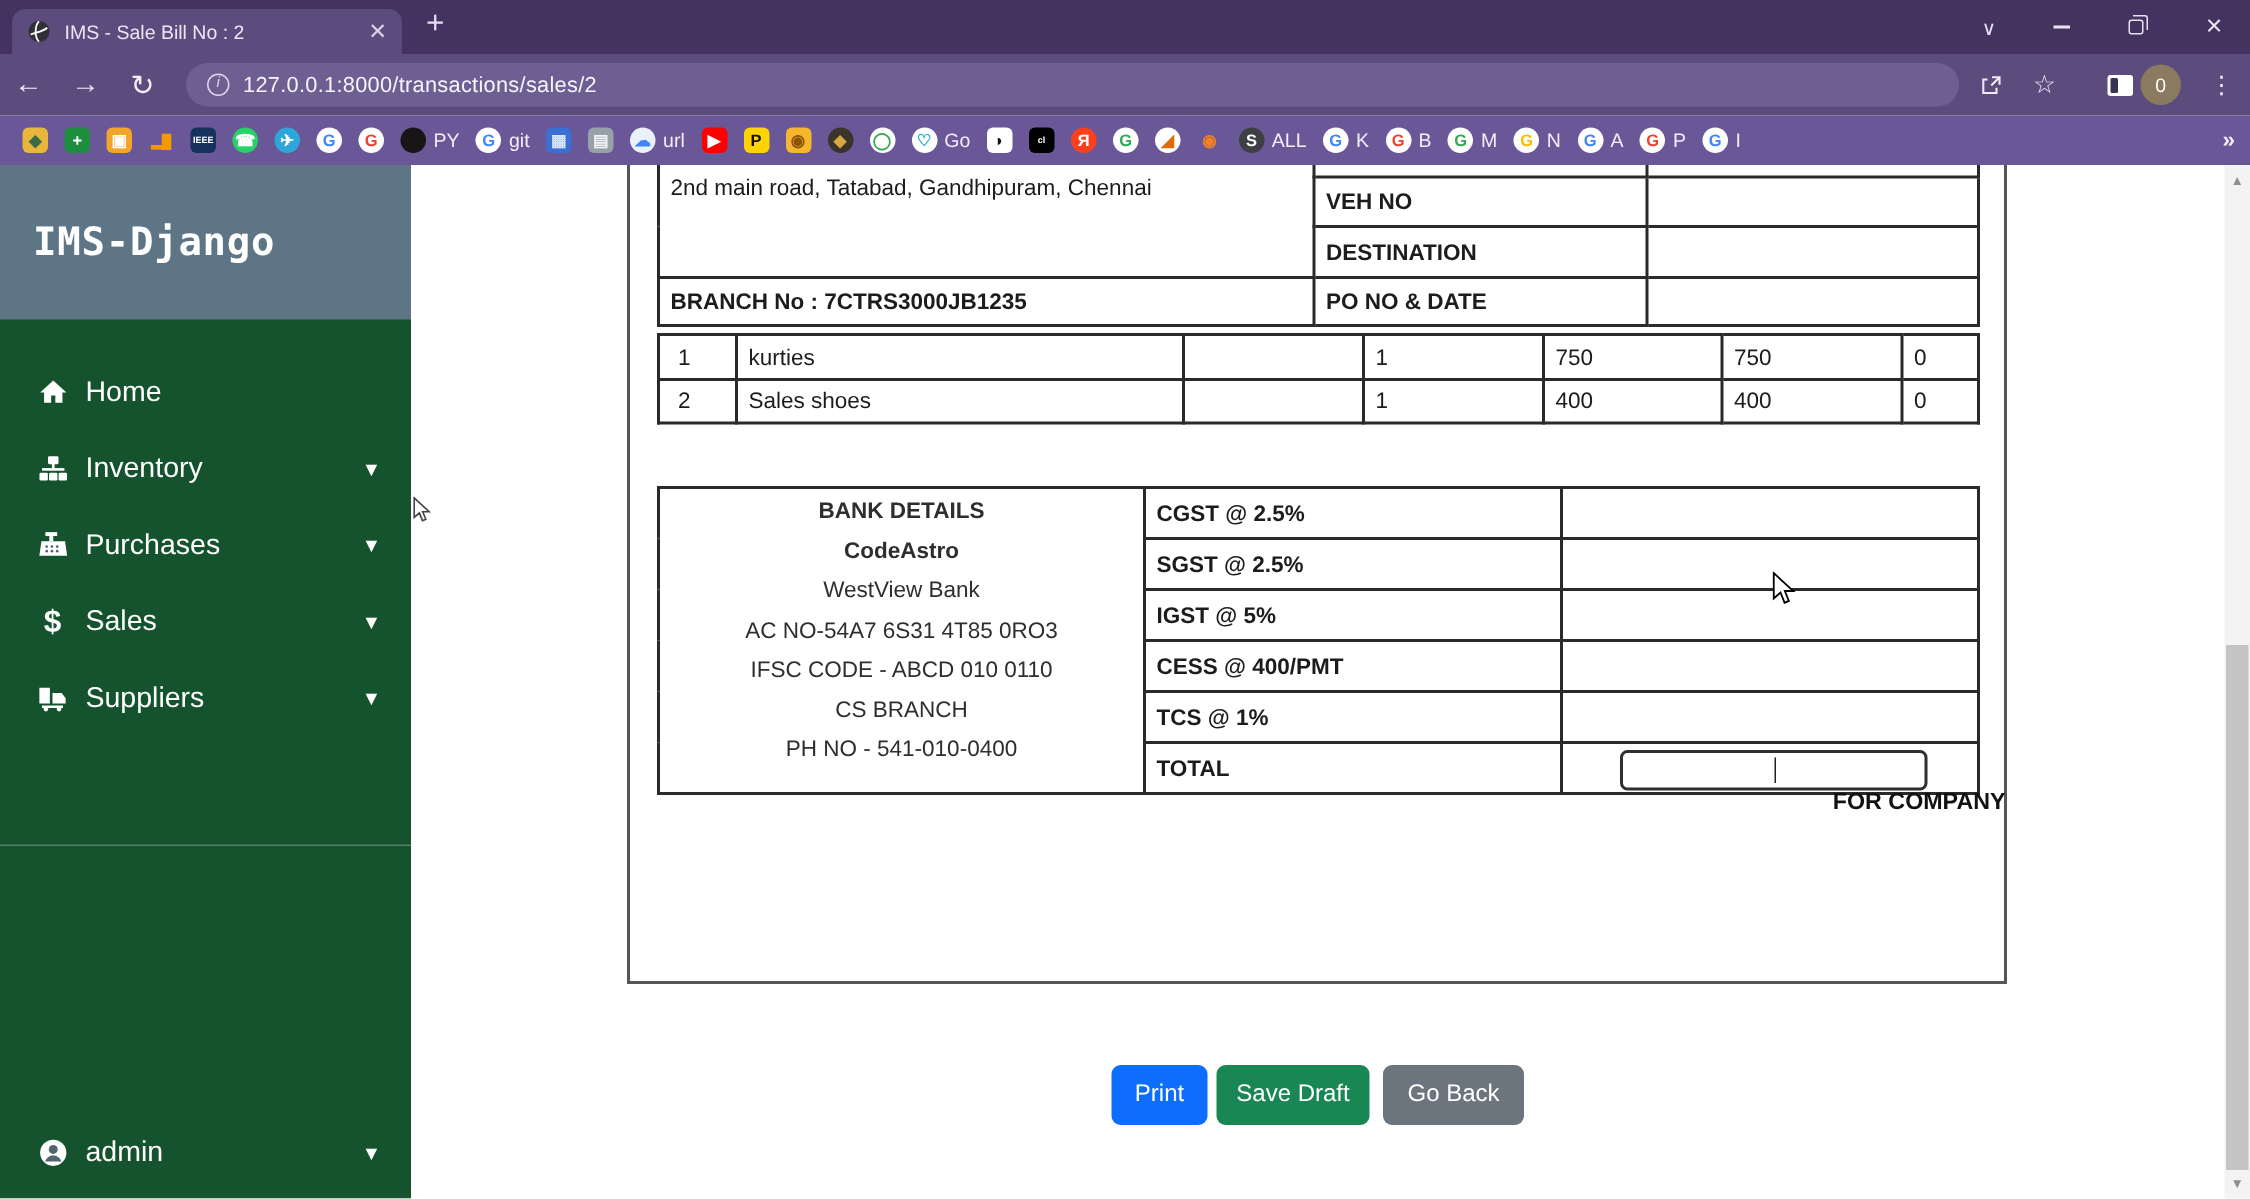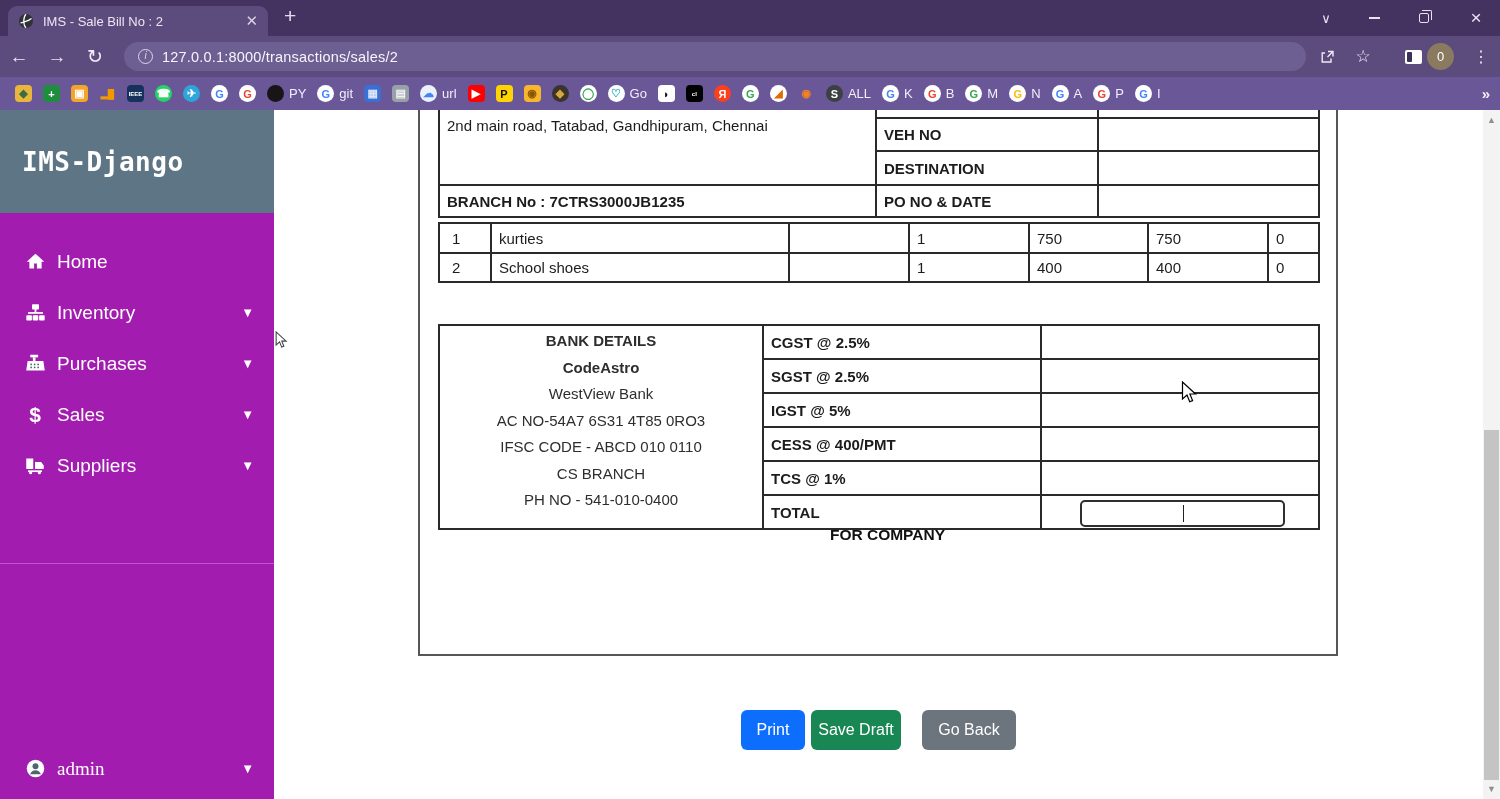--- a/index.html
+++ b/index.html
@@ -44,58 +44,58 @@
   .bookmarks { position:absolute; left:0; top:77px; width:1500px; height:33px; background:#6a5798;
                display:flex; align-items:center; padding-left:15px; }
   .bm { display:flex; align-items:center; margin-right:11px; }
   .bm-ic { width:17px; height:17px; display:flex; align-items:center; justify-content:center;
            font-weight:bold; border-radius:4px; overflow:hidden; }
   .bm-tx { color:#f2eefa; font-size:13px; margin-left:5px; }
   .bm-over { position:absolute; right:10px; top:0; height:33px; display:flex; align-items:center;
              color:#f2eefa; font-size:15px; font-weight:bold; }
 
   
-  .sidebar { position:absolute; left:0; top:110px; width:274px; height:689px; background:#a21caf; }
+  .sidebar { position:absolute; left:0; top:110px; width:274px; height:689px; background:#14532d; }
   .brand { height:103px; background:#5d7584; display:flex; align-items:center; padding-left:22px;
            color:#fff; font-family:"DejaVu Sans Mono", monospace; font-weight:bold; font-size:26px; letter-spacing:.5px; }
   .side-items { position:absolute; left:0; top:126px; width:274px; }
   .sitem { height:51px; display:flex; align-items:center; padding-left:22px; color:#fff; font-size:19px; position:relative; }
   .sitem .ic { width:26px; display:inline-flex; justify-content:center; margin-right:9px; }
   .sitem .chev { position:absolute; right:20px; font-size:13px; color:#fff; }
   .side-div { position:absolute; left:0; top:453px; width:274px; border-top:1px solid rgba(255,255,255,.28); }
-  .side-admin { position:absolute; left:0; bottom:5px; width:274px;font-family:Liberation Serif, serif; }
+  .side-admin { position:absolute; left:0; bottom:5px; width:274px; }
   .dollar { color:#fff; font-size:21px; font-weight:bold; }
 
   
   .content { position:absolute; left:274px; top:110px; width:1209px; height:689px; background:#fff; overflow:hidden; }
   .inv-outer { position:absolute; left:144px; top:-40px; width:920px; height:586px; border:2px solid #565656; }
   table.inv { border-collapse:collapse; table-layout:fixed; position:absolute; font-size:15px; color:#1c1c1c; }
   table.inv td, table.inv th { border:2px solid #2a2a2a; padding:0 0 0 7px; vertical-align:middle;
         overflow:hidden; white-space:nowrap; text-align:left; font-size:15px; }
   .t-head { left:164px; top:-40px; width:880px;padding-left:32px; }
   .addr-cell { vertical-align:top !important; padding-top:45px !important; font-weight:normal; }
   .bold { font-weight:bold; }
   .t-goods { left:164px; top:112px; width:880px; }
   .t-goods th { text-align:center; padding:0; font-weight:bold; }
   .t-bottom { left:164px; top:202px; width:880px;margin-top:12px; }
   .bank-cell { text-align:center !important; padding:2px 4px 0 4px !important; vertical-align:top !important;
                white-space:normal !important; color:#2e2e2e; }
   .bank-cell div { line-height:26.5px; font-size:15px; }
   .total-input { margin:3px 0 0 38px; width:205px; height:27px; border:2px solid #2f2f2f; border-radius:5px;
                  position:relative; background:#fff; }
   .total-input .caret { position:absolute; left:50%; top:3px; bottom:3px; width:1px; background:#222; }
-  .for-company { position:absolute; left:164px; top:416px; width:899px; text-align:center;
+  .for-company { position:absolute; left:164px; top:416px; width:899px; text-align:right;
                  font-weight:bold; font-size:15.5px; color:#111; }
   .signature { position:absolute; left:164px; top:520px; width:890px; text-align:right;
                font-weight:bold; font-size:16px; color:#111; }
 
   .btn { position:absolute; top:600px; height:40px; border:none; border-radius:6px; color:#fff;
          font-size:16px; font-family:"Liberation Sans", sans-serif; }
   .btn-print { left:467px; width:64px; }
-  .btn-save  { left:537px; width:90px; }
+  .btn-save  { left:537px; width:102px; }
   .btn-back  { left:648px; width:94px; }
 
   
   .scrollbar { position:absolute; left:1483px; top:110px; width:17px; height:689px; background:#f3f3f3; }
   .sb-arrow { position:absolute; left:0; width:17px; height:16px; color:#8f8f8f; font-size:9px;
               display:flex; align-items:center; justify-content:center; }
   .sb-up { top:2px; } .sb-down { bottom:2px; }
   .sb-thumb { position:absolute; left:1px; top:320px; width:15px; height:350px; background:#c4c4c4; }
 
   .cursor { position:absolute; pointer-events:none; }
@@ -390,21 +390,21 @@
       <td style="padding-left:12px">1</td>
       <td>kurties</td>
       <td></td>
       <td>1</td>
       <td>750</td>
       <td>750</td>
       <td>0</td>
     </tr>
     <tr style="height:29px">
       <td style="padding-left:12px">2</td>
-      <td>School shoes</td>
+      <td>Sales shoes</td>
       <td></td>
       <td>1</td>
       <td>400</td>
       <td>400</td>
       <td>0</td>
     </tr>
   </tbody>
     </table>
 
   <table class="inv t-bottom">

